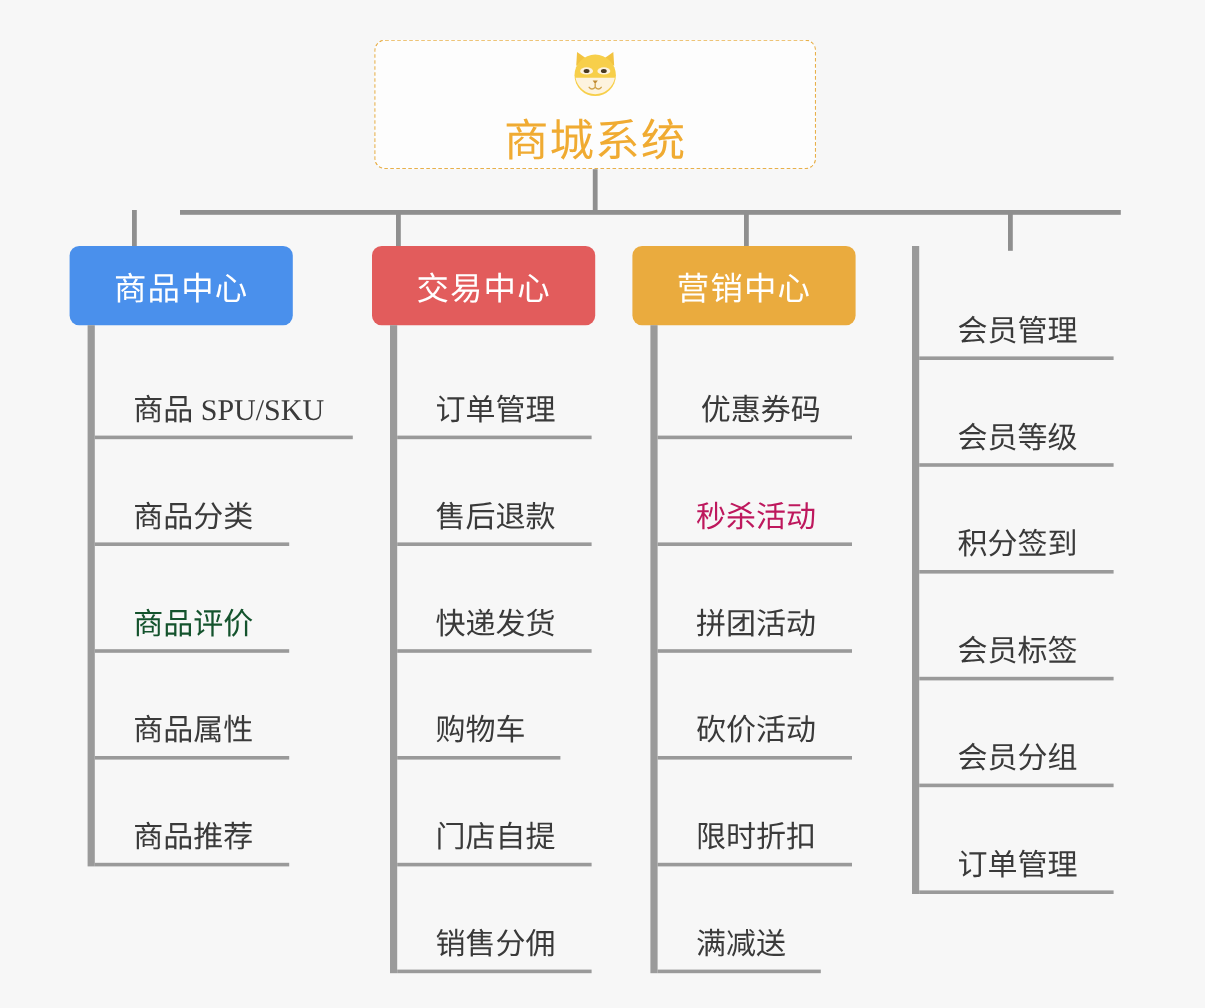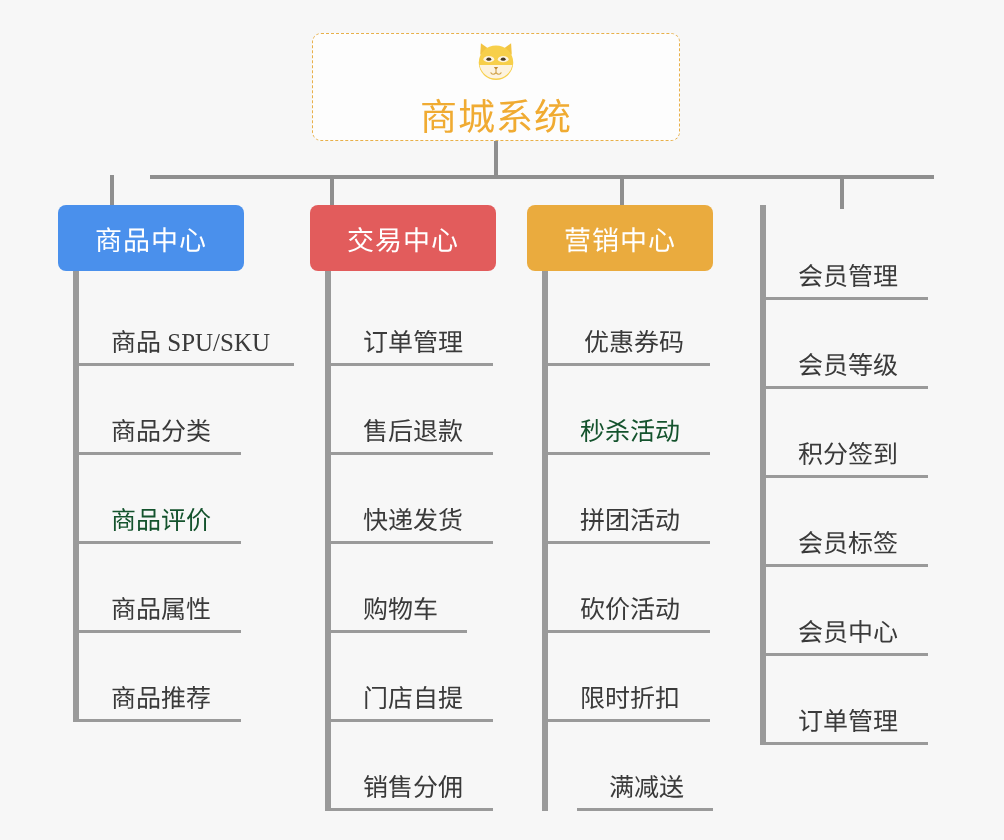--- a/index.html
+++ b/index.html
@@ -173,53 +173,53 @@
     </div>
   </div>
 
   <div class="column" id="col-2" style="left: 527px;">
     <div class="cat-header" style="background: rgb(234, 171, 62); width: 186px;">营销中心</div>
     <div class="leaf-list" style="border-left-color: rgb(154, 154, 154);">
       <div class="leaf-item" style="width: 162px; border-bottom-color: rgb(154, 154, 154); padding-left: 36px;">
           <span class="leaf-label" style="color: rgb(58, 58, 58);">优惠券码</span>
         </div>
       <div class="leaf-item" style="width: 162px; border-bottom-color: rgb(154, 154, 154);">
-          <span class="leaf-label" style="color: #14532d;">秒杀活动</span>
+          <span class="leaf-label" style="color: #be185d;">秒杀活动</span>
         </div>
       <div class="leaf-item" style="width: 162px; border-bottom-color: rgb(154, 154, 154);">
           <span class="leaf-label" style="color: rgb(58, 58, 58);">拼团活动</span>
         </div>
       <div class="leaf-item" style="width: 162px; border-bottom-color: rgb(154, 154, 154);">
           <span class="leaf-label" style="color: rgb(58, 58, 58);">砍价活动</span>
         </div>
       <div class="leaf-item" style="width: 162px; border-bottom-color: rgb(154, 154, 154);">
           <span class="leaf-label" style="color: rgb(58, 58, 58);">限时折扣</span>
         </div>
-      <div class="leaf-item" style="width: 136px; border-bottom-color: rgb(154, 154, 154); margin-left: 29px;">
+      <div class="leaf-item" style="width: 136px; border-bottom-color: rgb(154, 154, 154);">
           <span class="leaf-label" style="color: rgb(58, 58, 58);">满减送</span>
         </div>
     </div>
   </div>
 
   <div class="column" id="col-3" style="left: 745px;">
     <div class="leaf-list" style="border-left-color: rgb(154, 154, 154);">
       <div class="leaf-item" style="width: 162px; border-bottom-color: rgb(154, 154, 154);">
           <span class="leaf-label" style="color: rgb(58, 58, 58);">会员管理</span>
         </div>
       <div class="leaf-item" style="width: 162px; border-bottom-color: rgb(154, 154, 154);">
           <span class="leaf-label" style="color: rgb(58, 58, 58);">会员等级</span>
         </div>
       <div class="leaf-item" style="width: 162px; border-bottom-color: rgb(154, 154, 154);">
           <span class="leaf-label" style="color: rgb(58, 58, 58);">积分签到</span>
         </div>
       <div class="leaf-item" style="width: 162px; border-bottom-color: rgb(154, 154, 154);">
           <span class="leaf-label" style="color: rgb(58, 58, 58);">会员标签</span>
         </div>
       <div class="leaf-item" style="width: 162px; border-bottom-color: rgb(154, 154, 154);">
-          <span class="leaf-label" style="color: rgb(58, 58, 58);">会员中心</span>
+          <span class="leaf-label" style="color: rgb(58, 58, 58);">会员分组</span>
         </div>
       <div class="leaf-item" style="width: 162px; border-bottom-color: rgb(154, 154, 154);">
           <span class="leaf-label" style="color: rgb(58, 58, 58);">订单管理</span>
         </div>
     </div>
   </div>
 
 </div>
 
 </body></html>

